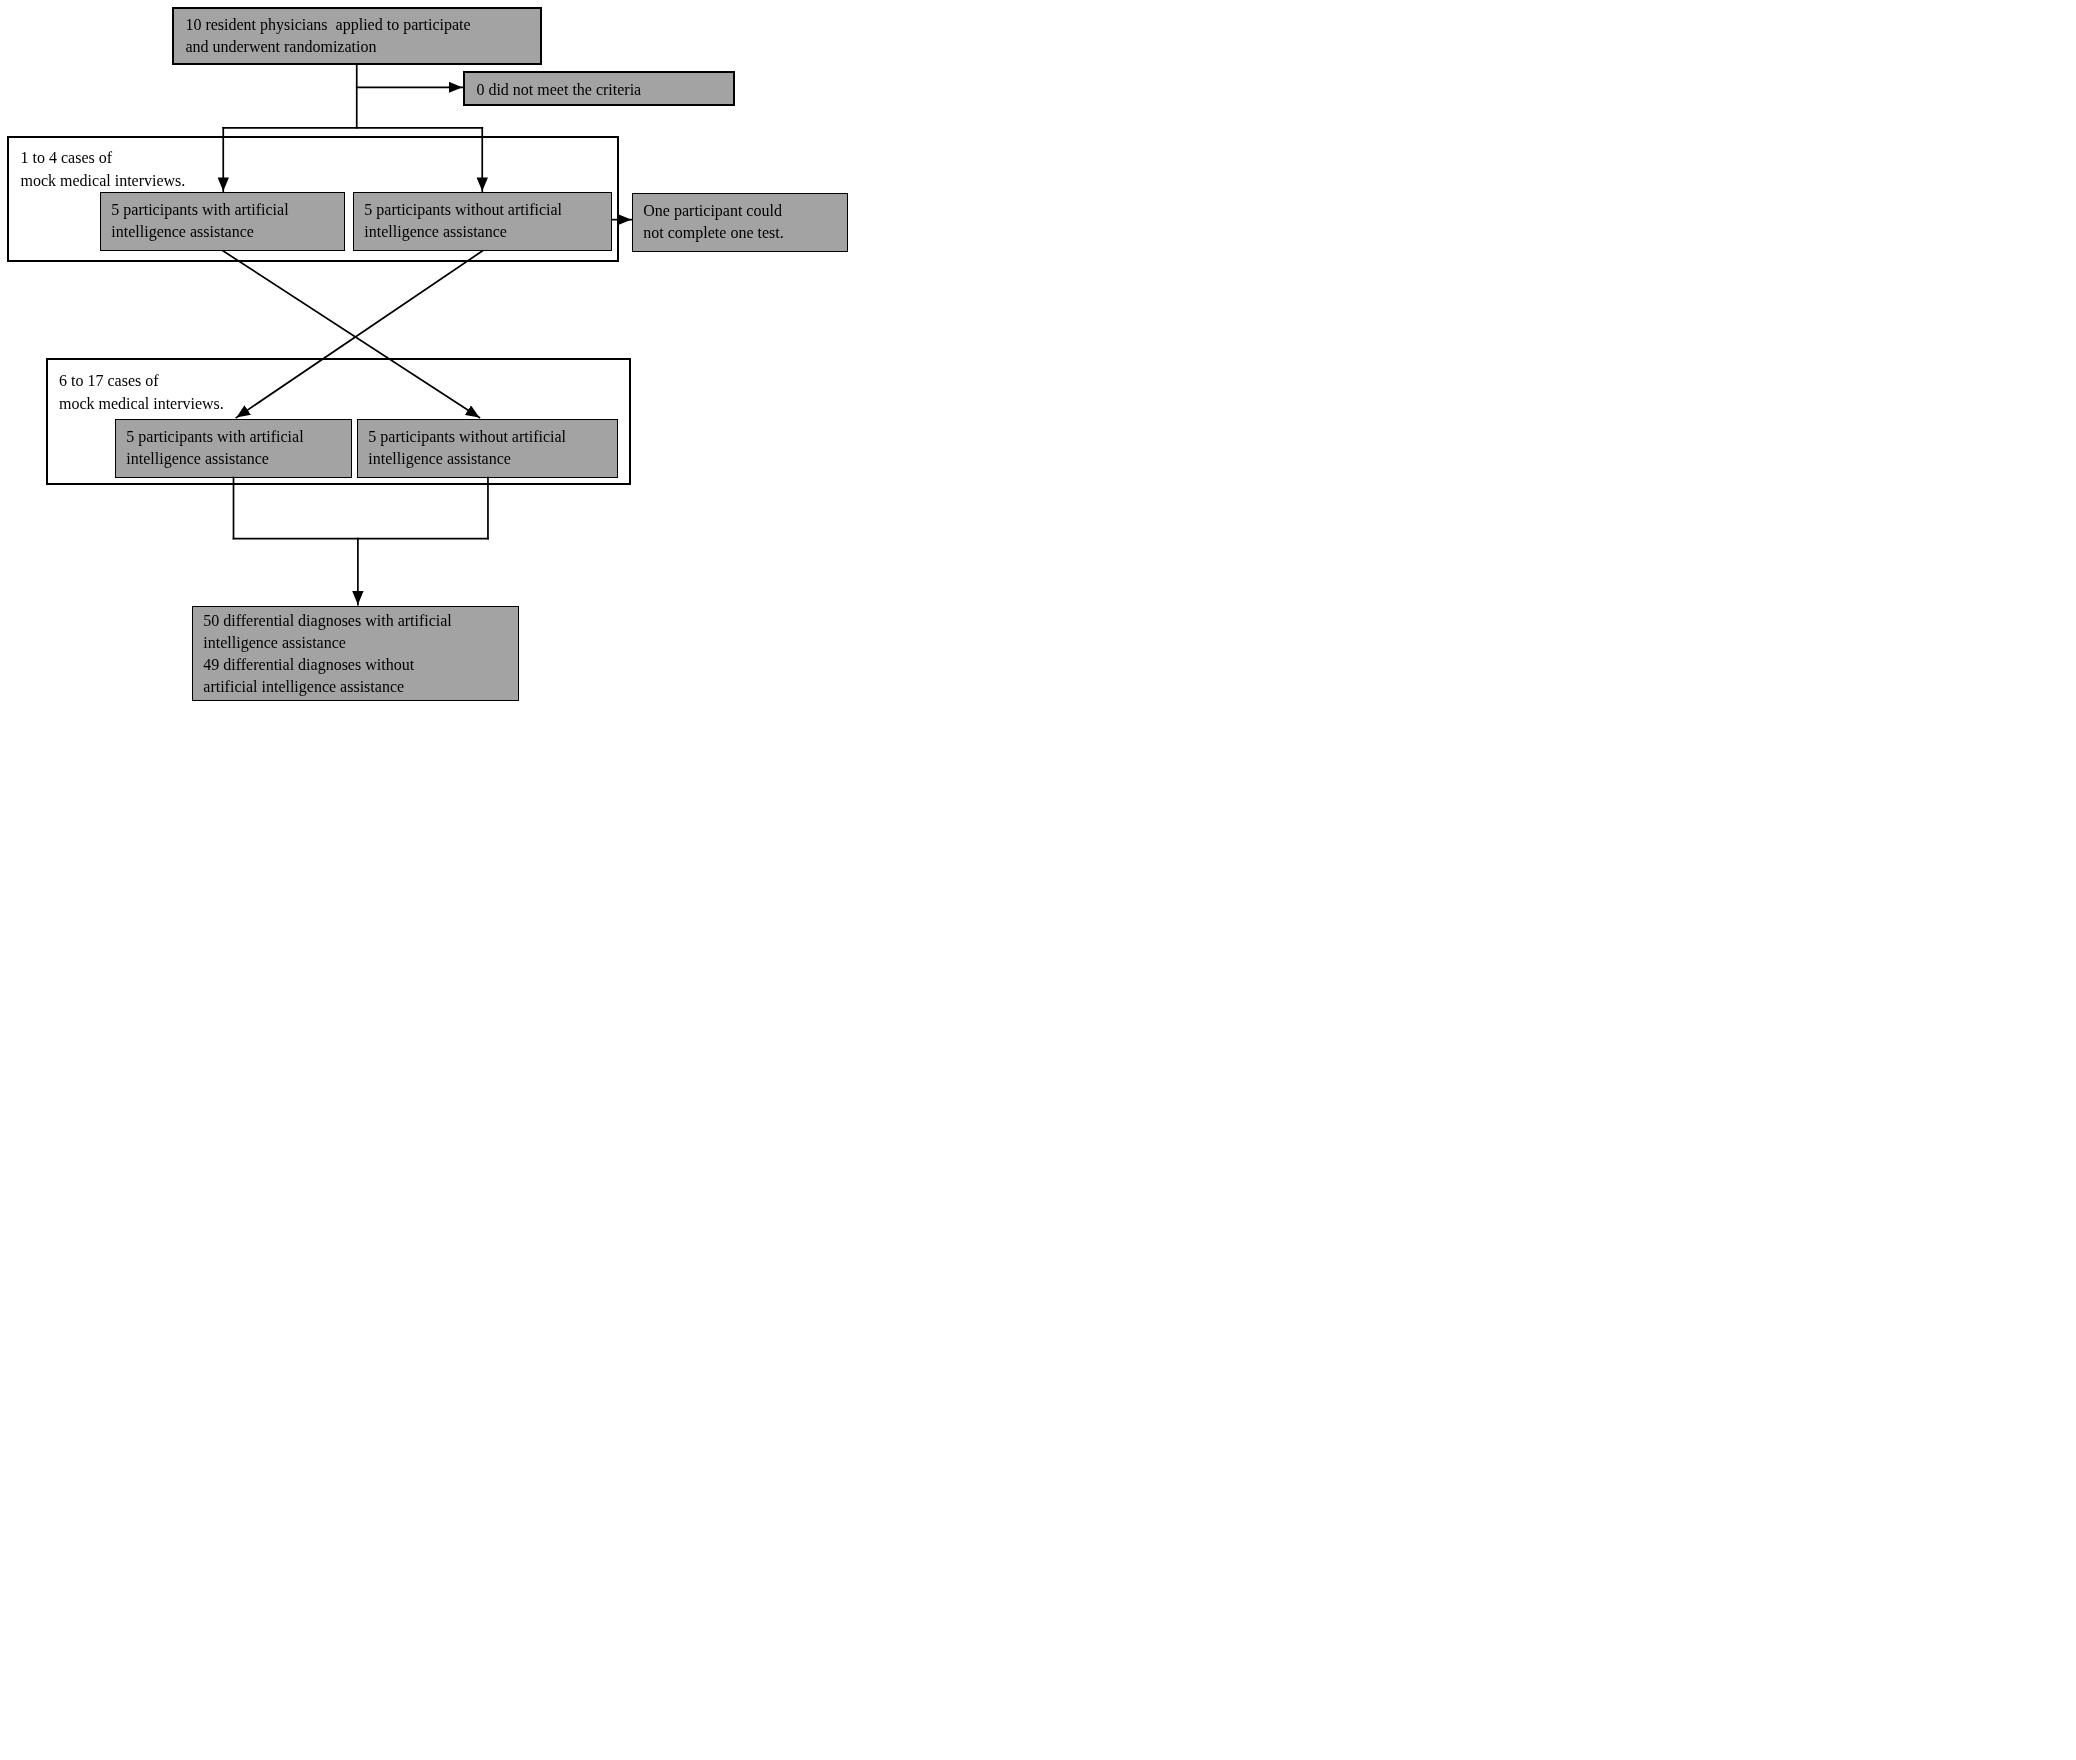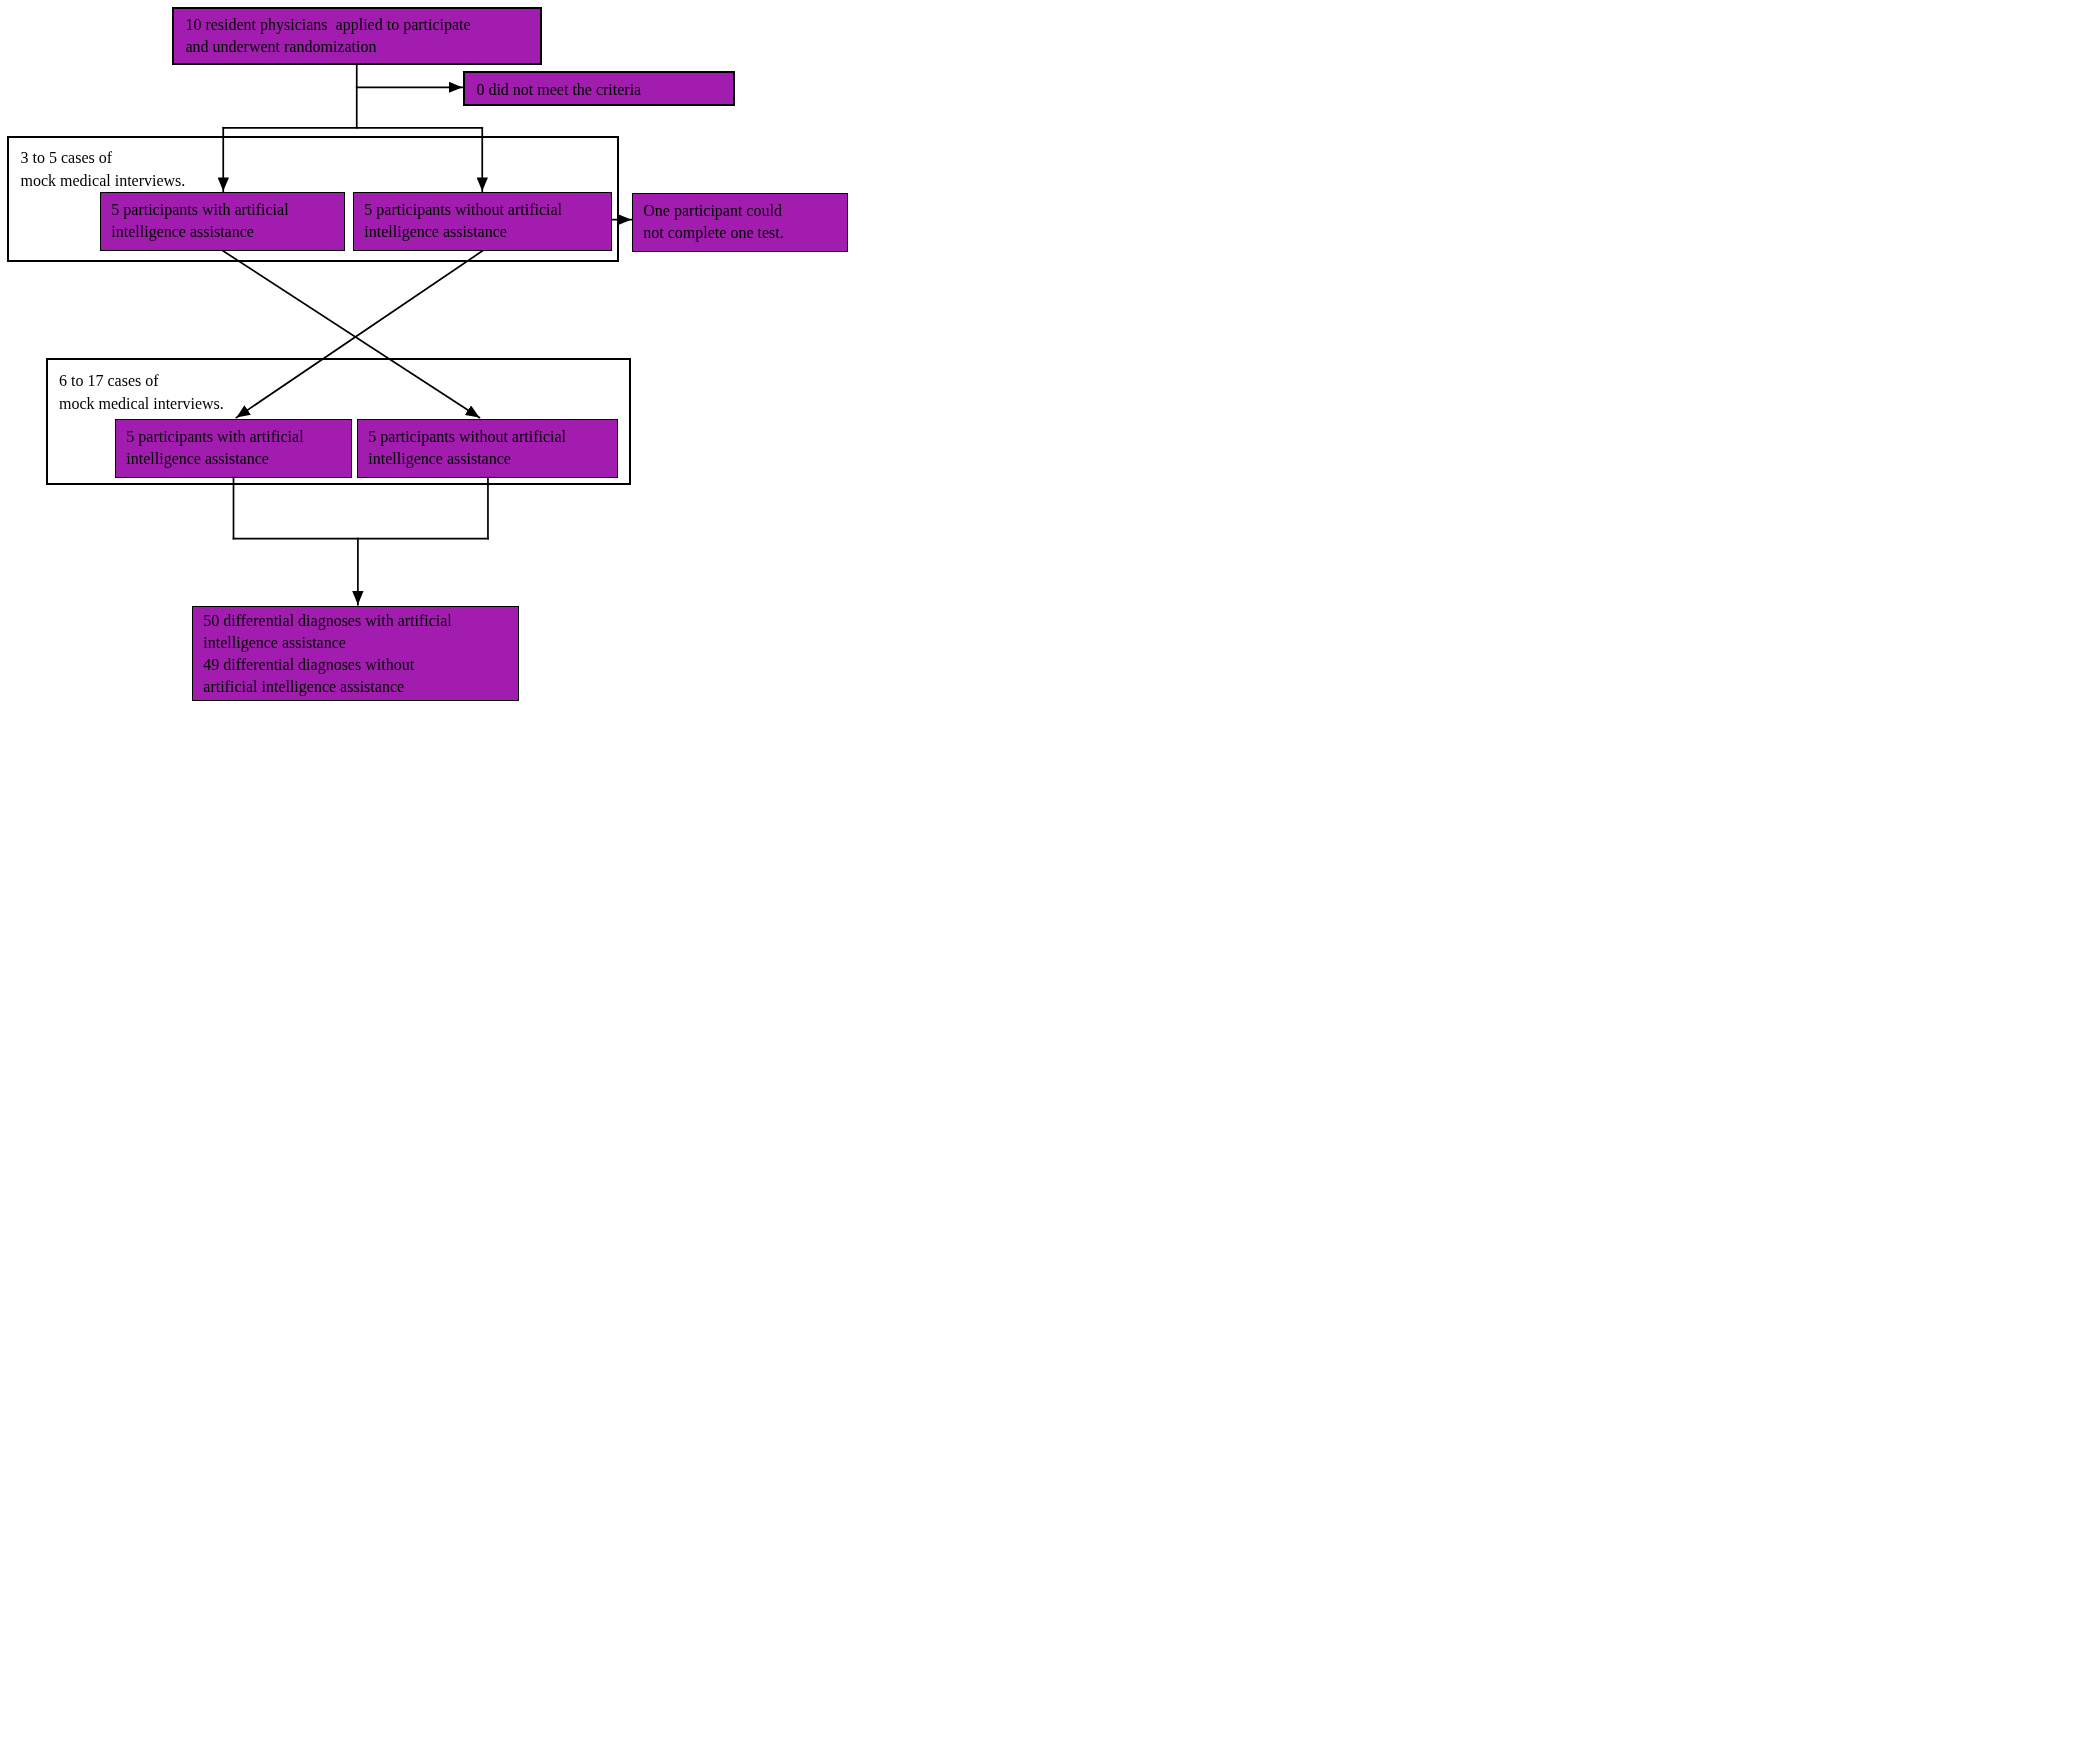--- a/index.html
+++ b/index.html
@@ -7,21 +7,21 @@
     position: relative;
     width: 831px;
     height: 704px;
     background: #ffffff;
     color: #000000;
     font-family: "Liberation Serif", "DejaVu Serif", serif;
   }
   .node {
     position: absolute;
     box-sizing: border-box;
-    background: #a21caf;
+    background: #a3a3a3;
     border: 1.7px solid #000000;
     font-size: 16px;
     line-height: 22px;
     white-space: pre;
     overflow: visible;
   }
   .thick { border-width: 2.3px; }
   .container-box {
     position: absolute;
     box-sizing: border-box;
@@ -54,21 +54,21 @@
     z-index: 10;
     pointer-events: none;
   }
 </style>
 </head>
 <body>
 
 <div class="canvas">
 
   <div class="container-box" id="phase1-container"></div>
-  <div class="container-label" id="phase1-label">3 to 5 cases of
+  <div class="container-label" id="phase1-label">1 to 4 cases of
 mock medical interviews.</div>
 
   <div class="container-box" id="phase2-container"></div>
   <div class="container-label" id="phase2-label">6 to 17 cases of
 mock medical interviews.</div>
 
   <div class="node thick" id="top-box">10 resident physicians  applied to participate
 and underwent randomization</div>
   <div class="node" id="exclusion-box">0 did not meet the criteria</div>
   <div class="node" id="phase1-ai-box">5 participants with artificial

